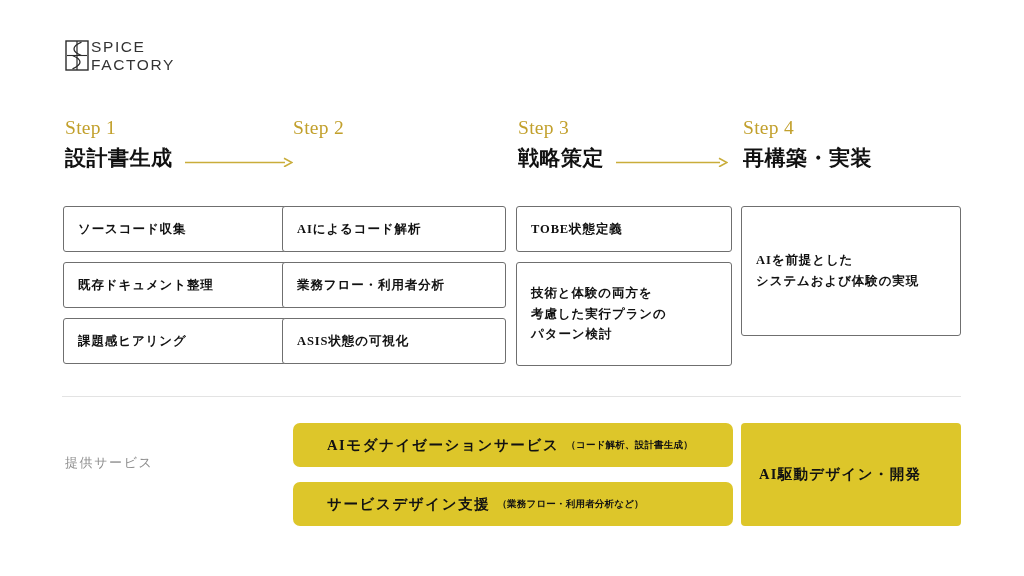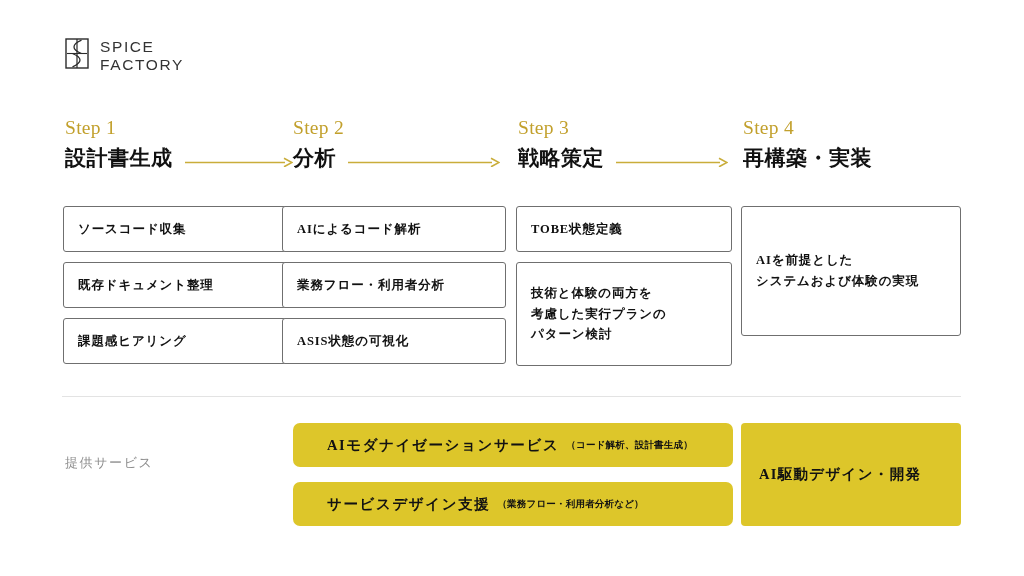--- a/index.html
+++ b/index.html
@@ -16,22 +16,22 @@
     color: #1a1a1a;
     position: relative;
   }
 
   
   .logo {
     position: absolute;
     left: 65px;
     top: 38px;
     display: flex;
-    align-items: flex-start;
-    gap: 11px;
+    align-items: center;
+    gap: 2px;
   }
   .logo-mark {
     width: 24px;
     height: 31px;
     flex: 0 0 auto;
     display: block;
   }
   .logo-text {
     font-family: "Liberation Sans", "DejaVu Sans", sans-serif;
     font-size: 15.5px;
@@ -202,29 +202,20 @@
         <svg width="108" height="10" viewBox="0 0 108 10">
           <line x1="0" y1="5.5" x2="100" y2="5.5" stroke="#c9ad3a" stroke-width="1.6"></line>
           <path d="M99 1.2 L107 5.5 L99 9.8" fill="none" stroke="#c9ad3a" stroke-width="1.6"></path>
         </svg>
       </span>
     </div>
   </div>
 
   <div class="step" id="step-1" style="left:293px;">
     <div class="step-num">Step 2</div>
-    <div class="step-title-row">
-      <span class="step-title">分析</span>
-      <span class="step-arrow">
-        <svg width="152" height="10" viewBox="0 0 152 10">
-          <line x1="0" y1="5.5" x2="144" y2="5.5" stroke="#c9ad3a" stroke-width="1.6"></line>
-          <path d="M143 1.2 L151 5.5 L143 9.8" fill="none" stroke="#c9ad3a" stroke-width="1.6"></path>
-        </svg>
-      </span>
-    </div>
   </div>
 
   <div class="step" id="step-2" style="left:518px;">
     <div class="step-num">Step 3</div>
     <div class="step-title-row">
       <span class="step-title">戦略策定</span>
       <span class="step-arrow">
         <svg width="112" height="10" viewBox="0 0 112 10">
           <line x1="0" y1="5.5" x2="104" y2="5.5" stroke="#c9ad3a" stroke-width="1.6"></line>
           <path d="M103 1.2 L111 5.5 L103 9.8" fill="none" stroke="#c9ad3a" stroke-width="1.6"></path>

